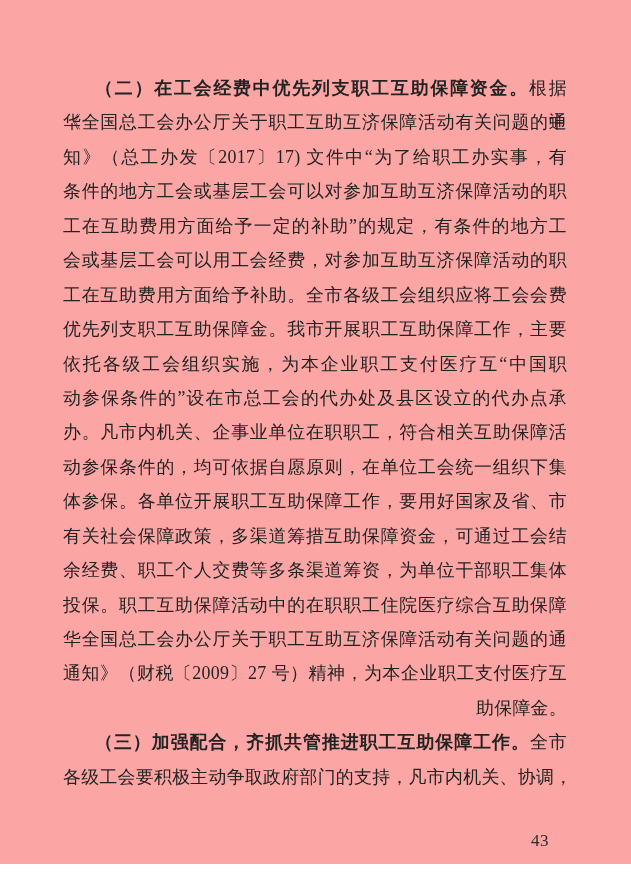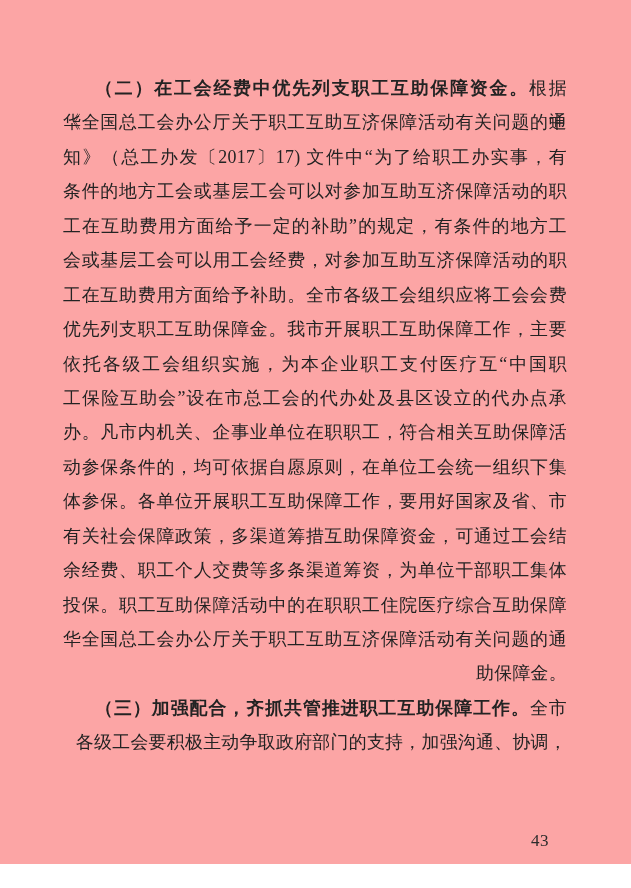--- a/index.html
+++ b/index.html
@@ -68,29 +68,30 @@
       <div class="para">
         <div class="line just first"><span class="seg bold">（二）在工会经费中优先列支职工互助保障资金。</span><span class="seg">根据《中</span></div>
         <div class="line just"><span class="seg">华全国总工会办公厅关于职工互助互济保障活动有关问题的通</span></div>
         <div class="line just"><span class="seg">知》（总工办发〔2017〕17) 文件中“为了给职工办实事，有</span></div>
         <div class="line just"><span class="seg">条件的地方工会或基层工会可以对参加互助互济保障活动的职</span></div>
         <div class="line just"><span class="seg">工在互助费用方面给予一定的补助”的规定，有条件的地方工</span></div>
         <div class="line just"><span class="seg">会或基层工会可以用工会经费，对参加互助互济保障活动的职</span></div>
         <div class="line just"><span class="seg">工在互助费用方面给予补助。全市各级工会组织应将工会会费</span></div>
         <div class="line just"><span class="seg">优先列支职工互助保障金。我市开展职工互助保障工作，主要</span></div>
         <div class="line just"><span class="seg">依托各级工会组织实施，为本企业职工支付医疗互“中国职</span></div>
-        <div class="line just"><span class="seg">工保险互助会”设在市总工会的代办处及县区设立的代办点承</span></div>
+        <div class="line just"><span class="seg">动参保条件的”设在市总工会的代办处及县区设立的代办点承</span></div>
         <div class="line just"><span class="seg">办。凡市内机关、企事业单位在职职工，符合相关互助保障活</span></div>
         <div class="line just"><span class="seg">动参保条件的，均可依据自愿原则，在单位工会统一组织下集</span></div>
         <div class="line just"><span class="seg">体参保。各单位开展职工互助保障工作，要用好国家及省、市</span></div>
         <div class="line just"><span class="seg">有关社会保障政策，多渠道筹措互助保障资金，可通过工会结</span></div>
         <div class="line just"><span class="seg">余经费、职工个人交费等多条渠道筹资，为单位干部职工集体</span></div>
         <div class="line just"><span class="seg">投保。职工互助保障活动中的在职职工住院医疗综合互助保障</span></div>
         <div class="line just"><span class="seg">华全国总工会办公厅关于职工互助互济保障活动有关问题的通</span></div>
+        <div class="line just"><span class="seg">通知》（财税〔2009〕27 号）精神，为本企业职工支付医疗互</span></div>
         <div class="line"><span class="seg">助保障金。</span></div>
       </div>
       <div class="para">
         <div class="line just first"><span class="seg bold">（三）加强配合，齐抓共管推进职工互助保障工作。</span><span class="seg">全市</span></div>
-        <div class="line"><span class="seg">各级工会要积极主动争取政府部门的支持，加强沟通、协调，</span></div>
+        <div class="line"><span class="seg">各级工会要积极主动争取政府部门的支持，凡市内机关、协调，</span></div>
       </div>
     </div>
   <div class="page-number">43</div>
 </div>
 
 </body></html>

